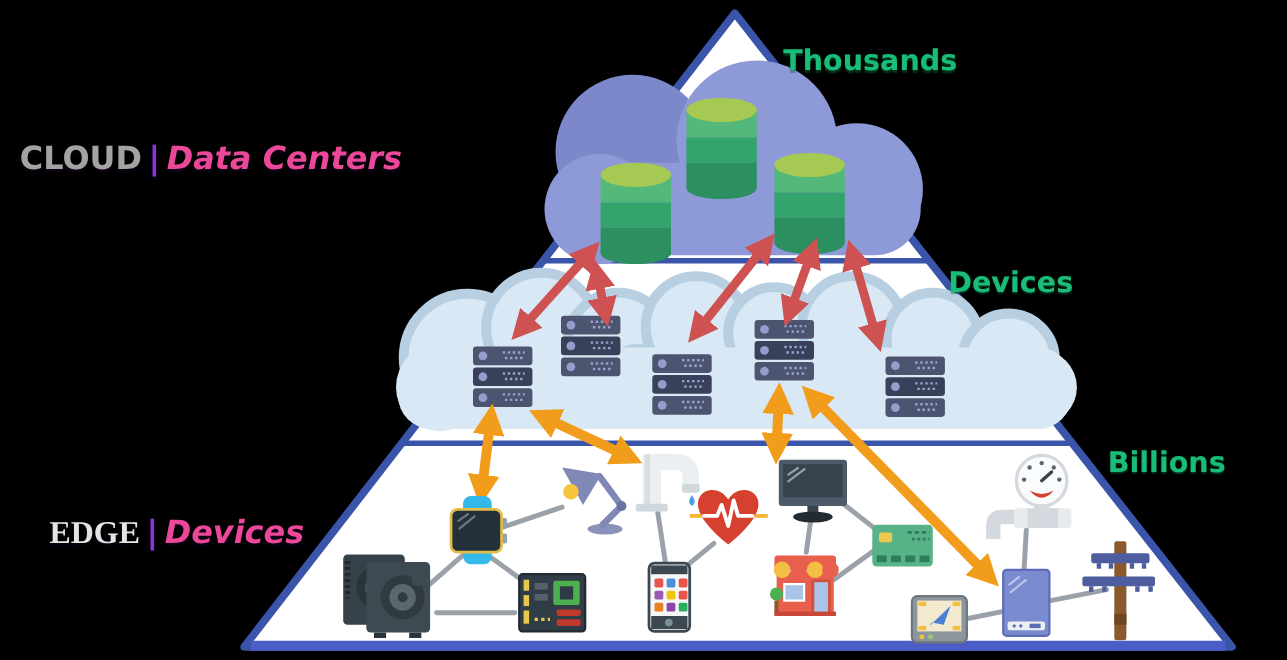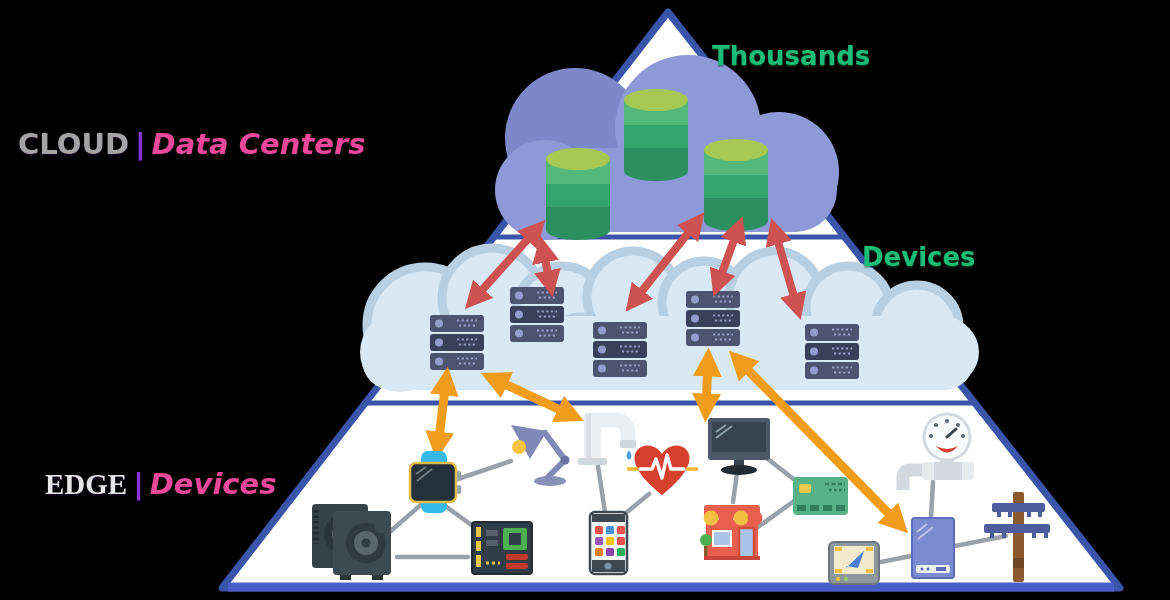--- a/index.html
+++ b/index.html
@@ -294,14 +294,15 @@
 
   <div class="tier-label" style="left:18px;top:127px;">
     <span class="kw">CLOUD</span><span class="sep">|</span><span class="rest">Data Centers</span>
   </div>
   <div class="tier-label edge" style="left:45px;top:467px;">
     <span class="kw">EDGE</span><span class="sep">|</span><span class="rest">Devices</span>
   </div>
 
   <div class="scale-label" style="left:712px;top:41px;">Thousands</div>
   <div class="scale-label" style="left:862px;top:242px;">Devices</div>
+  <div class="scale-label" style="left:1007px;top:406px;">Billions</div>
 
 </div>
 
 </body></html>

